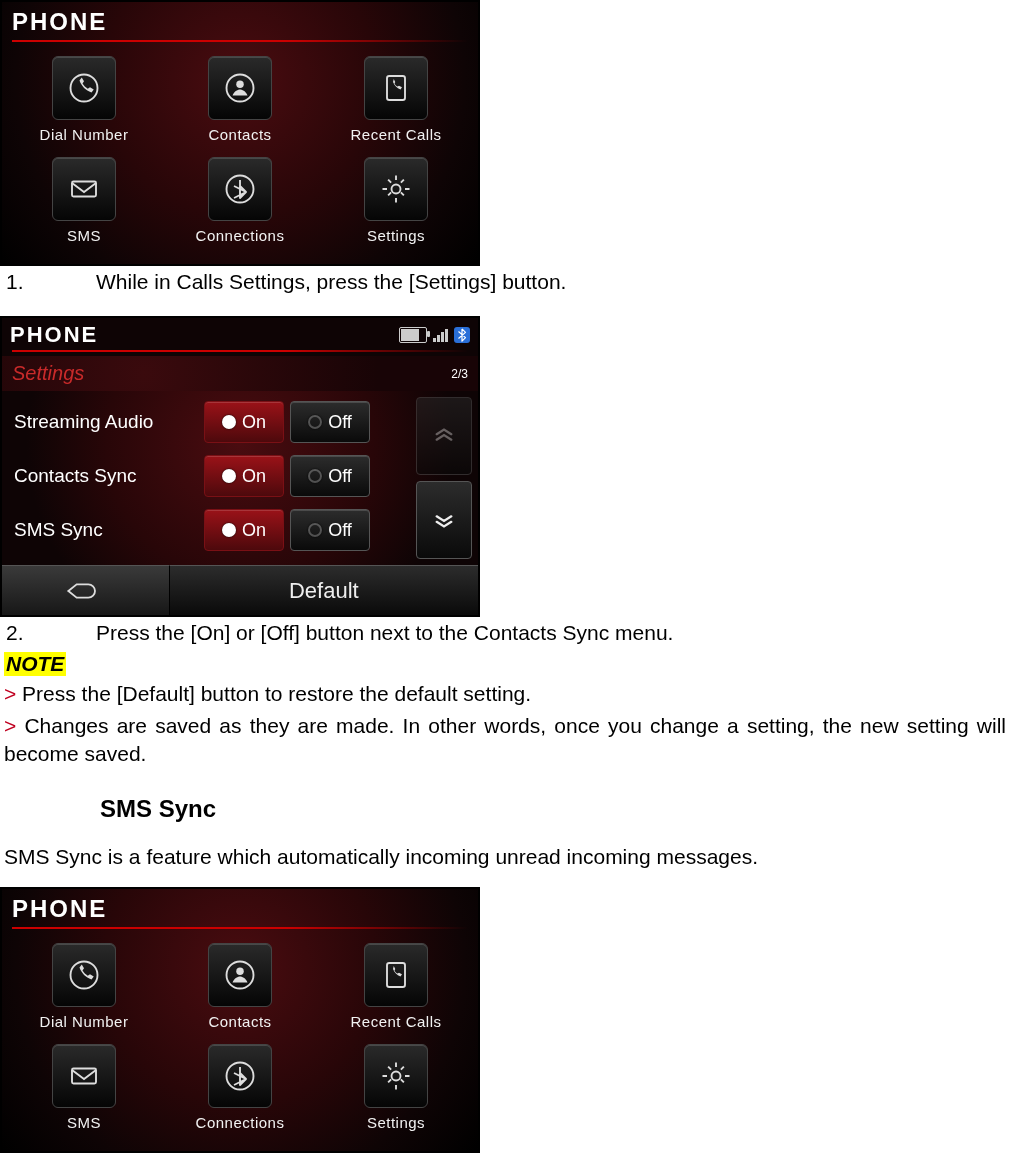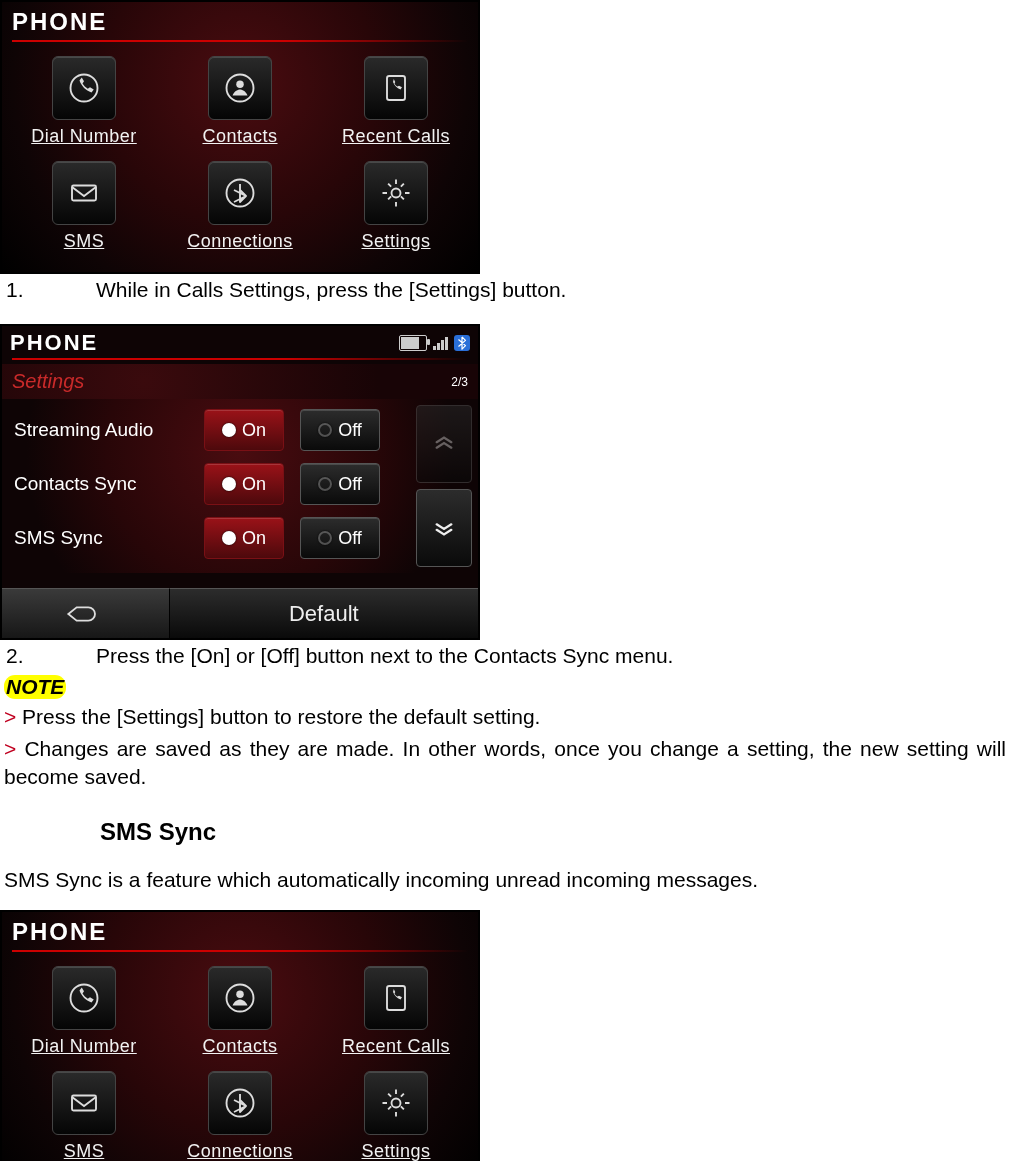--- a/index.html
+++ b/index.html
@@ -50,23 +50,22 @@
     display: flex;
     align-items: center;
     justify-content: center;
     box-shadow: inset 0 1px 0 rgba(255,255,255,0.15);
   }
   .icon-box svg { width: 36px; height: 36px; }
   .icon-stroke { stroke: #ddd; fill: none; stroke-width: 2.5; }
   .icon-fill { fill: #ddd; }
   .menu-label {
     color: #f2f2f2;
-    font-size: 18px;
+    font-size: 15px;
     letter-spacing: 0.5px;
-    text-decoration: underline;
   }
 
   
   .settings-screen {
     width: 480px;
     background: #0e0405;
     border: 2px solid #000;
     box-sizing: border-box;
     position: relative;
   }
@@ -104,21 +103,21 @@
   .settings-body {
     display:flex;
     background: radial-gradient(circle at 50% 30%, #4a0c10 0%, #280608 50%, #0e0405 80%);
   }
   .settings-rows { flex:1; padding: 4px 6px 8px 12px; }
   .setting-row {
     display:flex; align-items:center; justify-content: flex-start;
     padding: 6px 0;
   }
   .setting-label { color:#fff; font-size:19px; width:170px; }
-  .toggle-group { display:flex; gap:16px;padding-left:20px; }
+  .toggle-group { display:flex; gap:6px;padding-left:20px; }
   .toggle-btn {
     width: 78px; height: 40px;
     border-radius: 4px;
     border:1px solid #555;
     display:flex; align-items:center; justify-content:center;
     color:#fff; font-size:18px;
     position: relative;
     box-shadow: inset 0 1px 0 rgba(255,255,255,0.15);
   }
   .toggle-on-active {
@@ -145,21 +144,20 @@
     border:1px solid #555;
     border-radius:4px;
     display:flex; align-items:center; justify-content:center;
   }
   .arrow-btn.disabled { opacity:0.5; }
   .arrow-btn svg { width:22px; height:22px; }
 
   .bottom-bar {
     display:flex;
     height:50px;
-    margin-top:15px;
   }
   .back-btn {
     width:35%;
     background: linear-gradient(#3a3a3a,#171717);
     display:flex; align-items:center; justify-content:center;
     border-top:1px solid #555;
     border-right:1px solid #000;
   }
   .back-btn svg { width:40px; height:22px; }
   .default-btn {
@@ -176,21 +174,20 @@
   .step-line { display:flex; }
   .step-num { width:90px; }
   .note-label {
     background: #ffff00;
     font-weight:bold;
     font-style:italic;
     font-size:21px;
     display:inline-block;
     padding:0 2px;
     margin:2px 0 2px 4px;
-    border-radius:11px;
   }
   .red-angle { color:#c00020; }
   .note-line { padding-left:4px; text-align: justify; }
   .sec-head {
     font-weight:bold;
     font-size:24px;
     padding: 24px 0 20px 100px;
   }
   .sec-desc { padding:0 6px 16px 4px; }
 </style>
@@ -377,21 +374,21 @@
 
 
 <div class="doc step-line">
   <span class="step-num">2.</span>
   <span>Press the [On] or [Off] button next to the Contacts Sync menu.</span>
 </div>
 
 <span class="note-label">NOTE</span>
 
 <div class="doc note-line">
-  <span class="red-angle">&gt; </span><span>Press the [Settings] button to restore the default setting.</span>
+  <span class="red-angle">&gt; </span><span>Press the [Default] button to restore the default setting.</span>
 </div>
 <div class="doc note-line">
   <span class="red-angle">&gt; </span><span>Changes are saved as they are made. In other words, once you change a setting, the new setting will become saved.</span>
 </div>
 
 <div class="sec-head">SMS Sync</div>
 <div class="doc sec-desc">SMS Sync is a feature which automatically incoming unread incoming messages.</div>
 
 
 <div class="phone-screen">

